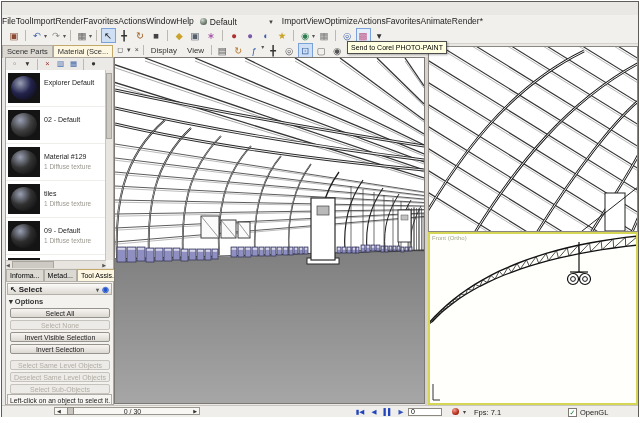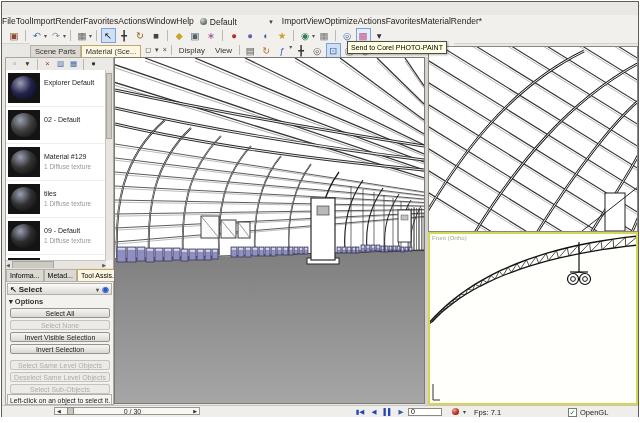--- a/index.html
+++ b/index.html
@@ -21,21 +21,21 @@
   #profile-combo .ball{width:7px;height:7px;border-radius:50%;background:radial-gradient(circle at 35% 30%,#cfd8cf,#6f7d6f 60%,#303a30);margin-right:3px;}
   #profile-combo .car{margin-left:auto;font-size:6px;color:#444;}
   #menu-right{display:flex;margin-left:8px;}
   
   #toolbar1{left:0;top:26px;right:0;height:15px;background:#f2f0ed;border-bottom:1px solid #d6d3ce;display:flex;align-items:center;padding-left:4px;}
   .ticon{width:13px;height:13px;font-size:9.5px;line-height:13px;text-align:center;border:1px solid transparent;margin:0 .5px;}
   .ticon.sel{border:1px solid #7aa2d8;background:#cfe0f5;}
   .ticon.hov{border:1px solid #7aa2d8;background:#e4eefb;}
   .tsep{width:1px;height:11px;background:#bcb9b3;margin:0 3px;}
   .tdd{font-size:6px;color:#555;margin:0 1px 0 -1px;}
-  #toolbar2{left:0;top:41px;width:424px;height:14px;background:#f2f0ed;border-bottom:1px solid #c9c6c1;display:flex;align-items:center;font-size:7.5px;color:#333;margin-left:28px;}
+  #toolbar2{left:0;top:41px;width:424px;height:14px;background:#f2f0ed;border-bottom:1px solid #c9c6c1;display:flex;align-items:center;font-size:7.5px;color:#333;}
   .ptab{height:12px;line-height:12px;padding:0 4px;margin-top:2px;border:1px solid #b3afa9;border-bottom:none;background:#dcd9d3;white-space:nowrap;}
   .ptab.active{background:#fdf7e2;border-color:#c2a96a;}
   .dockctl{font-size:7px;padding:0 2px;color:#444;}
   .vmenu{padding:0 5px;font-size:8px;}
   .vbar-sep{width:1px;height:10px;background:#bcb9b3;margin:0 2px;}
   .ticon-text{font-size:6px;font-weight:bold;letter-spacing:-.5px;}
   
   #tooltip{left:345px;top:39px;height:11px;line-height:11px;background:#ffffe1;border:1px solid #4d4d4d;font-size:7px;padding:0 3px;z-index:50;box-shadow:1px 1px 2px rgba(0,0,0,.3);}
   
   #leftpanel{left:3px;top:55px;width:109px;height:348px;background:#f4f2ef;border:1px solid #aaa69f;box-sizing:border-box;}
@@ -102,21 +102,21 @@
       <span class="ball"></span>
       <span>Default</span>
       <span class="car">▼</span>
     </span>
     <span id="menu-right">
         <span class="mitem">Import</span>
         <span class="mitem">View</span>
         <span class="mitem">Optimize</span>
         <span class="mitem">Actions</span>
         <span class="mitem">Favorites</span>
-        <span class="mitem">Material</span>
+        <span class="mitem">Animate</span>
         <span class="mitem">Render*</span>
       </span>
   </div>
 
   <div id="toolbar1" class="abs">
       <span class="ticon" style="color: rgb(138, 74, 50);">▣</span>
       <span class="tsep"></span>
       <span class="ticon" style="color: rgb(59, 98, 168);">↶</span>
       <span class="tdd">▾</span>
       <span class="ticon" style="color: rgb(138, 138, 138);">↷</span>

